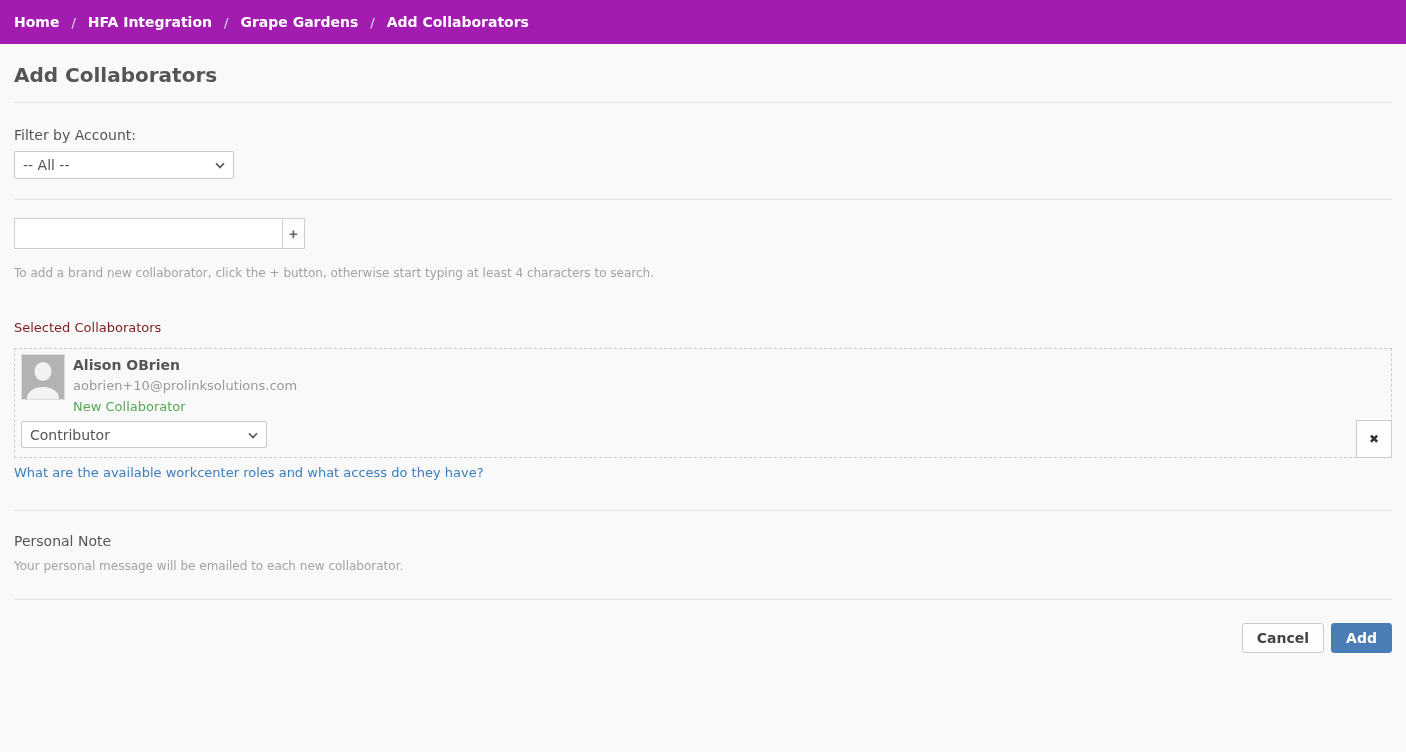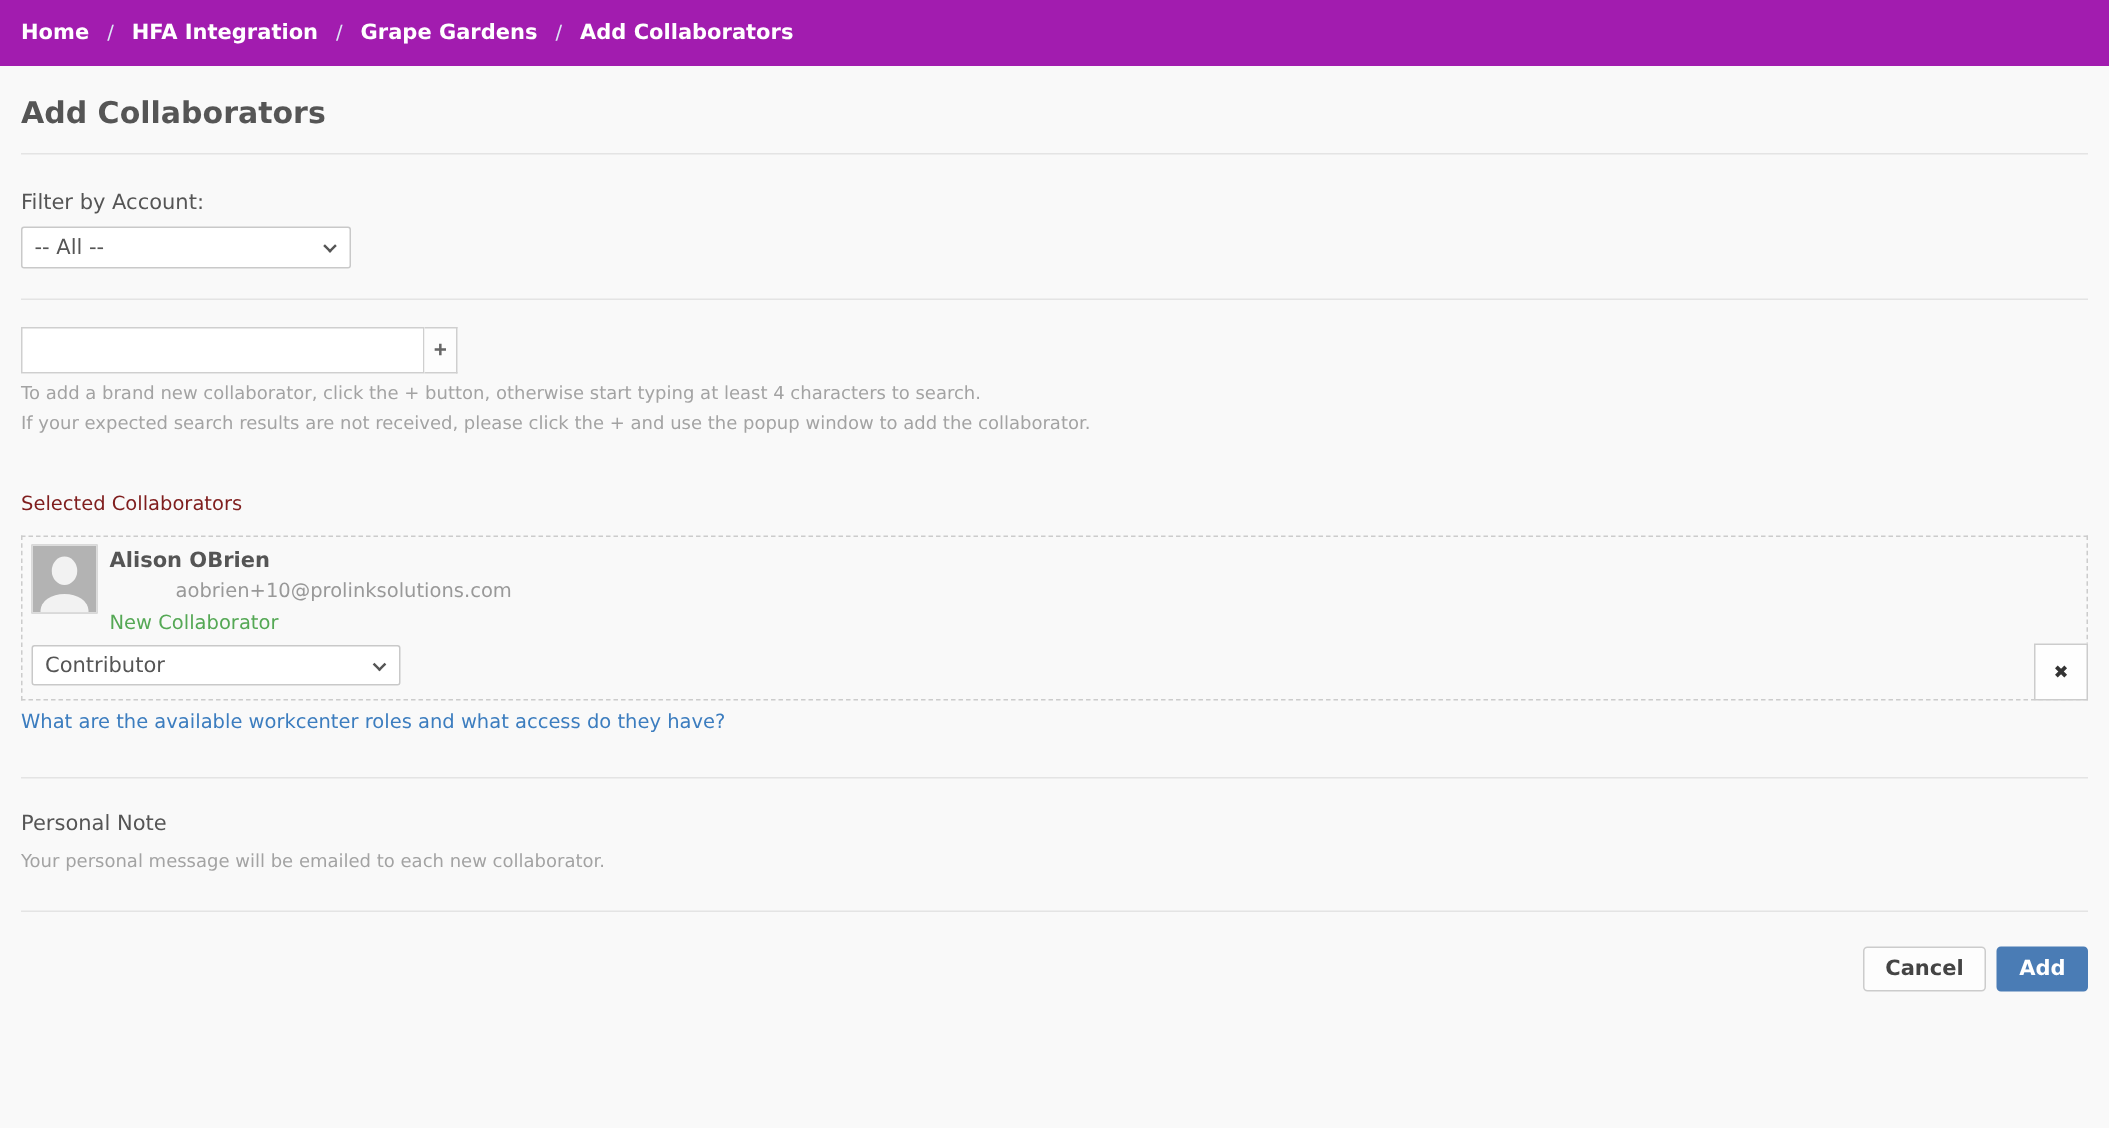--- a/index.html
+++ b/index.html
@@ -98,21 +98,21 @@
     background: #fdfdfd;
     color: #666;
     font-size: 15px;
     font-weight: bold;
     cursor: pointer;
     line-height: 1;
   }
   .help {
     font-size: 12px;
     color: #a3a3a3;
-    margin-top: 6px;
+    margin-top: 17px;
   }
 
   
   .selected-section { padding-top: 40px; }
   .section-label { font-size: 13px; color: #7f1d1d; margin-bottom: 13px; }
   .collab-card {
     position: relative;
     border: 1px dashed #cccccc;
     background: transparent;
     padding: 5px 6px 0 6px;
@@ -143,21 +143,21 @@
     bottom: -10px;
     left: 50%;
     transform: translateX(-50%);
     width: 32px;
     height: 22px;
     border-radius: 50% 50% 0 0;
     background: #f2f2f2;
   }
   .collab-info { margin-left: 8px; padding-top: 1px; }
   .collab-name { font-size: 14px; font-weight: bold; color: #555; line-height: 20px; }
-  .collab-email { font-size: 13px; color: #999; line-height: 21px; margin-left: 44px; }
+  .collab-email { font-size: 13px; color: #999; line-height: 21px; }
   .collab-status { font-size: 13px; color: #55a855; line-height: 21px; }
   .role-row { margin: 4px 0 0 0; padding-bottom: 9px; }
   .role-row select { width: 246px; height: 27px; }
   .remove-btn {
     position: absolute;
     right: -1px;
     bottom: -1px;
     width: 36px;
     height: 38px;
     background: #fefefe;
@@ -250,21 +250,20 @@
     </div>
   </div>
   <hr class="divider">
 
   <div class="search-block">
     <div class="search-group">
       <input class="search-input" type="text" value="" style="">
       <button class="plus-btn"><span>+</span></button>
     </div>
     <p class="help">To add a brand new collaborator, click the + button, otherwise start typing at least 4 characters to search.</p>
-    <p class="help">If your expected search results are not received, please click the + and use the popup window to add the collaborator.</p>
   </div>
 
   <div class="selected-section">
     <div class="section-label">Selected Collaborators</div>
 
     <div class="collab-card">
       <div class="card-top">
         <div class="avatar">
           <div class="head"></div>
           <div class="shoulders"></div>

